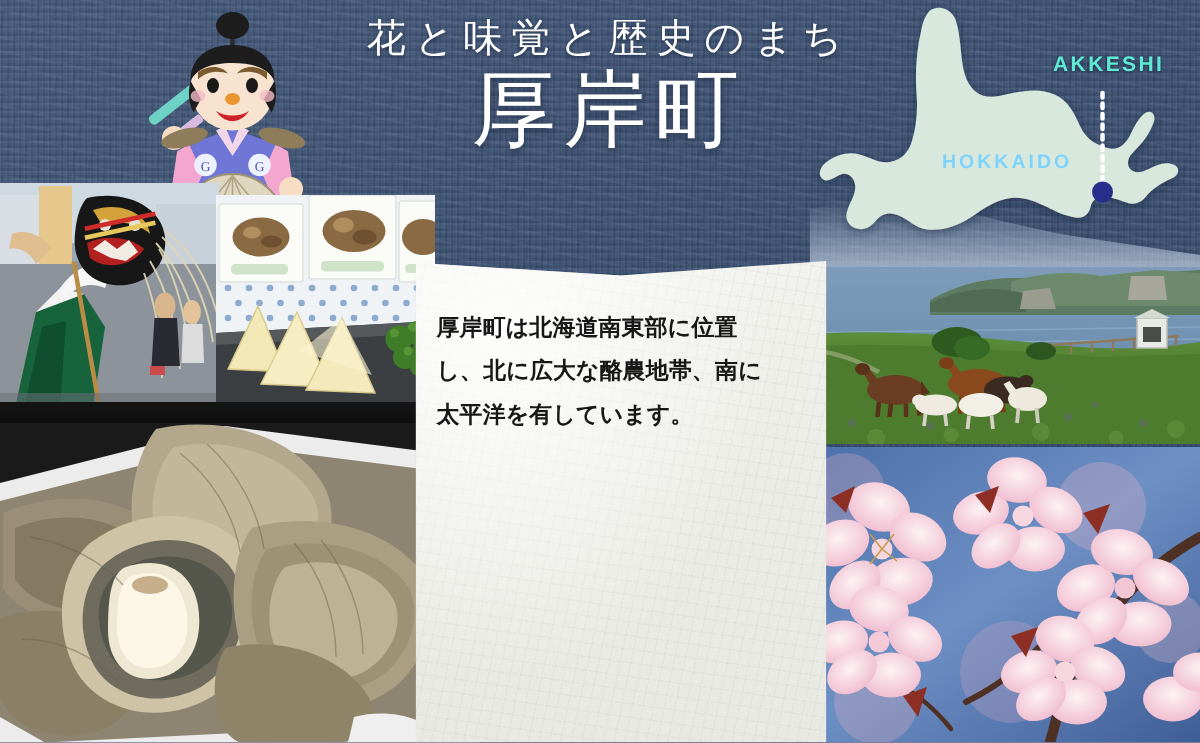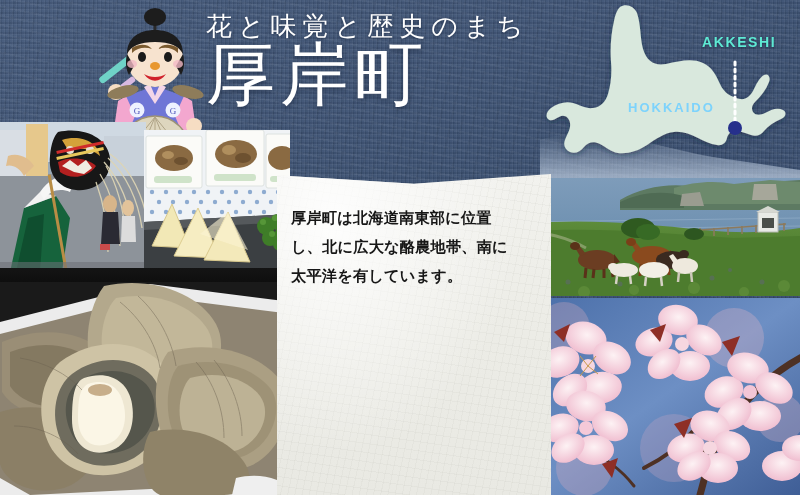--- a/index.html
+++ b/index.html
@@ -21,30 +21,30 @@
     background-image:
       repeating-linear-gradient(12deg, rgba(255,255,255,.035) 0 2px, transparent 2px 9px),
       repeating-linear-gradient(-78deg, rgba(0,0,0,.04) 0 2px, transparent 2px 11px);
   }
 
   
   .wash-bl { position:absolute; left:-10px; bottom:-5px; width:330px; height:60px;
     background:linear-gradient(180deg,rgba(196,212,232,0) 0%,#c3d3e6 55%,#cbd8e9 100%); }
 
   
-  .hdr { position:absolute; left:206px; top:10px; width:400px; text-align:left;
+  .hdr { position:absolute; left:206px; top:10px; width:400px; text-align:center;
     color:#ffffff; }
   .hdr .kicker { font-family:"DejaVu Serif","Liberation Serif",serif;
     font-size:26px; letter-spacing:6px; line-height:1.25;
     text-shadow:0 1px 3px rgba(10,20,40,.5); font-weight:400; }
   .hdr .kana { font-family:"DejaVu Serif","Liberation Serif",serif;
     font-size:15px; letter-spacing:5px; margin-top:6px;
     text-shadow:0 1px 2px rgba(10,20,40,.45); }
-  .hdr .town { font-family:Liberation Mono, monospace;
-    font-size:69px; letter-spacing:5px; line-height:1.05; margin-top:1px;
+  .hdr .town { font-family:Liberation Sans, sans-serif;
+    font-size:56px; letter-spacing:5px; line-height:1.05; margin-top:1px;
     text-shadow:0 2px 5px rgba(10,20,40,.45); }
 
   
   .mascot { position:absolute; left:96px; top:4px; width:118px; height:176px; }
 
   
   .mapwrap { position:absolute; left:540px; top:0px; width:260px; height:190px; }
   .maplbl-akkeshi { position:absolute; left:702px; top:34px;
     color:#5eead4; font-size:14px; font-weight:bold; letter-spacing:1.6px;
     text-shadow:0 1px 3px rgba(10,20,40,.6); }

